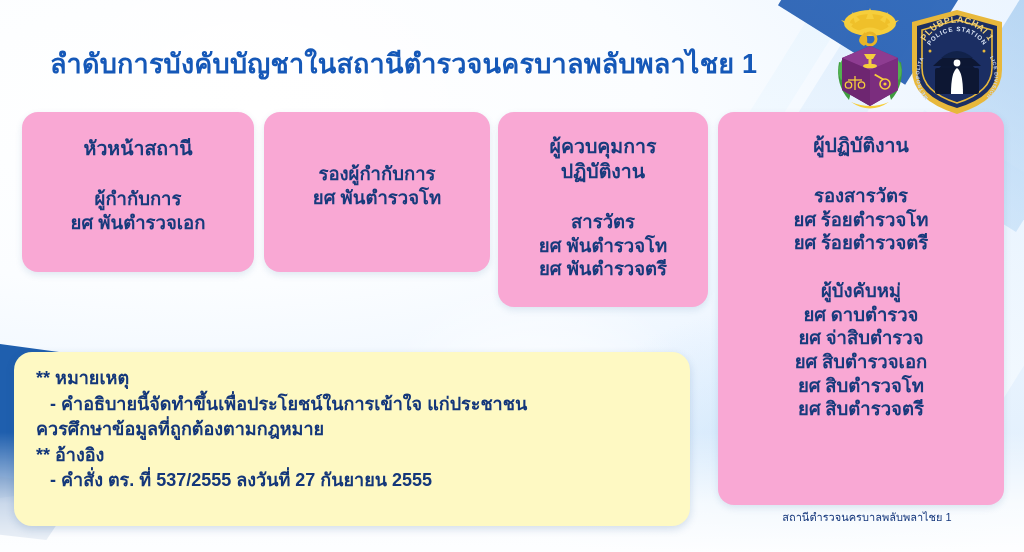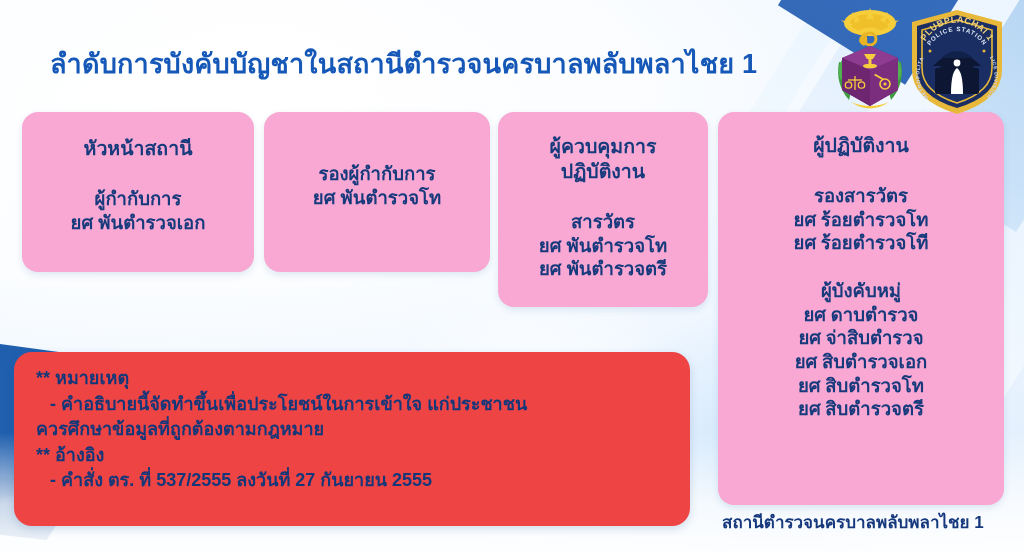--- a/index.html
+++ b/index.html
@@ -91,37 +91,37 @@
   #card-operators{ left:718px; top:112px; width:286px; height:393px; padding-top:22px;font-family:Liberation Serif, serif; }
 
   #card-operators .sub-gap{ height:24px; }
   #card-operators .role{ font-size:19.5px; }
   #card-operators .rank{ font-size:18.5px; }
 
   
   #notes-box{
     position:absolute; z-index:5;
     left:14px; top:352px; width:676px; height:174px;
-    background:#ef4444;
+    background:#fef9c3;
     border-radius:18px;
     box-shadow:0 3px 8px rgba(30,80,140,.18);
     color:#14377a;
     font-weight:bold;
     padding:14px 20px 0 22px;
   }
   #notes-box .nline{ font-size:18px; line-height:1.42; white-space:nowrap; }
   #notes-box .ind1{ padding-left:14px; }
   #notes-box .ind2{ padding-left:28px; }
 
   
   #footer-caption{
     position:absolute; z-index:6;
     left:722px; top:508px; width:290px;
-    text-align:left;
-    font-size:17px; font-weight:bold; color:#16387d;
+    text-align:center;
+    font-size:11px; font-weight:normal; color:#16387d;
     white-space:nowrap;
   }
 </style>
 </head>
 <body>
 
 <div id="bg">
   <div class="bg-base"></div>
   <div class="bg-soft-1"></div>
   <div class="bg-soft-3"></div>
@@ -246,21 +246,21 @@
   <div class="block rank">สารวัตร</div>
   <div class="block rank">ยศ พันตำรวจโท</div>
   <div class="block rank">ยศ พันตำรวจตรี</div>
 </div>
 
 <div class="card" id="card-operators">
   <div class="block role">ผู้ปฏิบัติงาน</div>
   <div class="gap"></div>
   <div class="block rank">รองสารวัตร</div>
   <div class="block rank">ยศ ร้อยตำรวจโท</div>
-  <div class="block rank">ยศ ร้อยตำรวจโที</div>
+  <div class="block rank">ยศ ร้อยตำรวจตรี</div>
   <div class="sub-gap"></div>
   <div class="block rank">ผู้บังคับหมู่</div>
   <div class="block rank">ยศ ดาบตำรวจ</div>
   <div class="block rank">ยศ จ่าสิบตำรวจ</div>
   <div class="block rank">ยศ สิบตำรวจเอก</div>
   <div class="block rank">ยศ สิบตำรวจโท</div>
   <div class="block rank">ยศ สิบตำรวจตรี</div>
 </div>
 
 <div id="notes-box">

